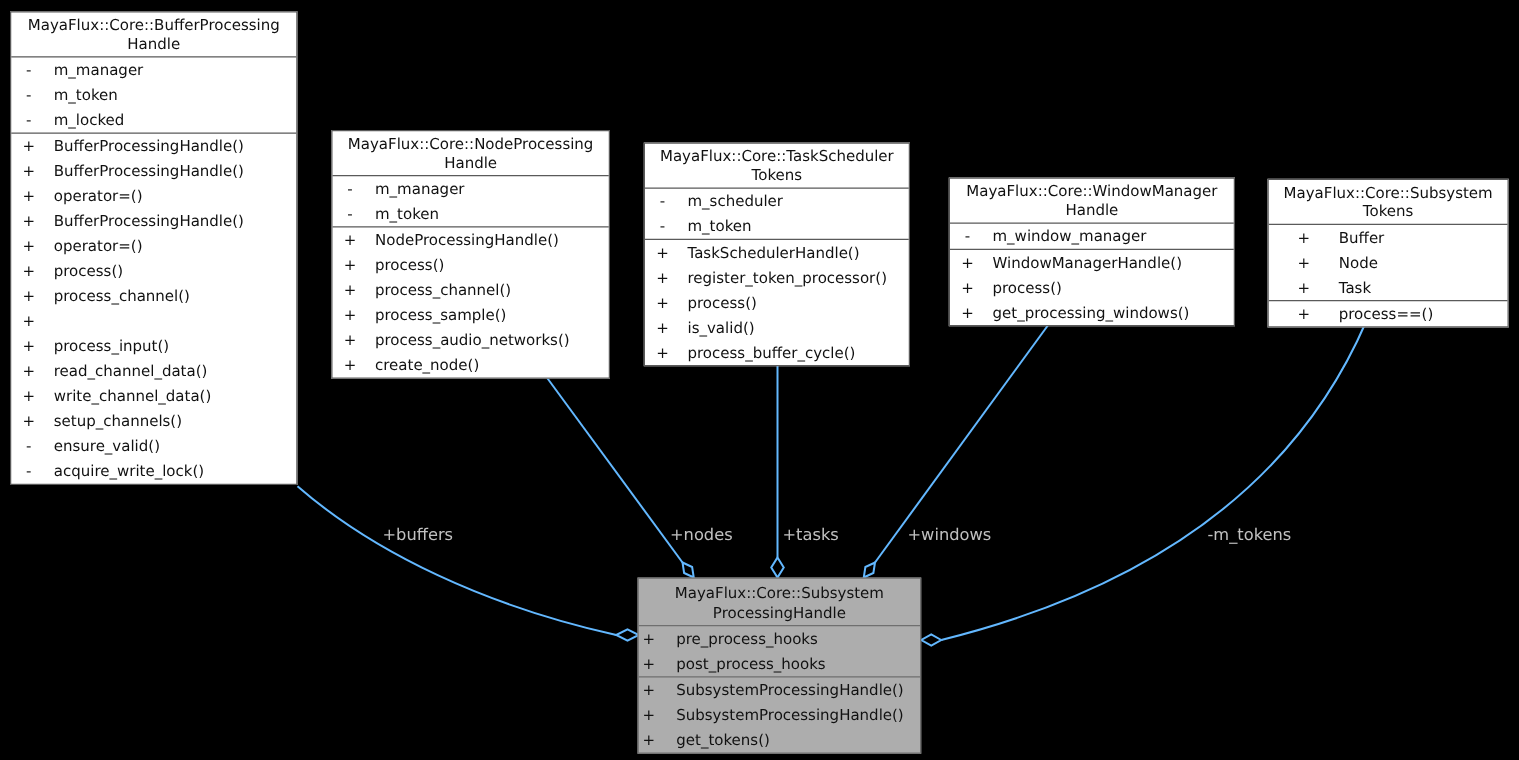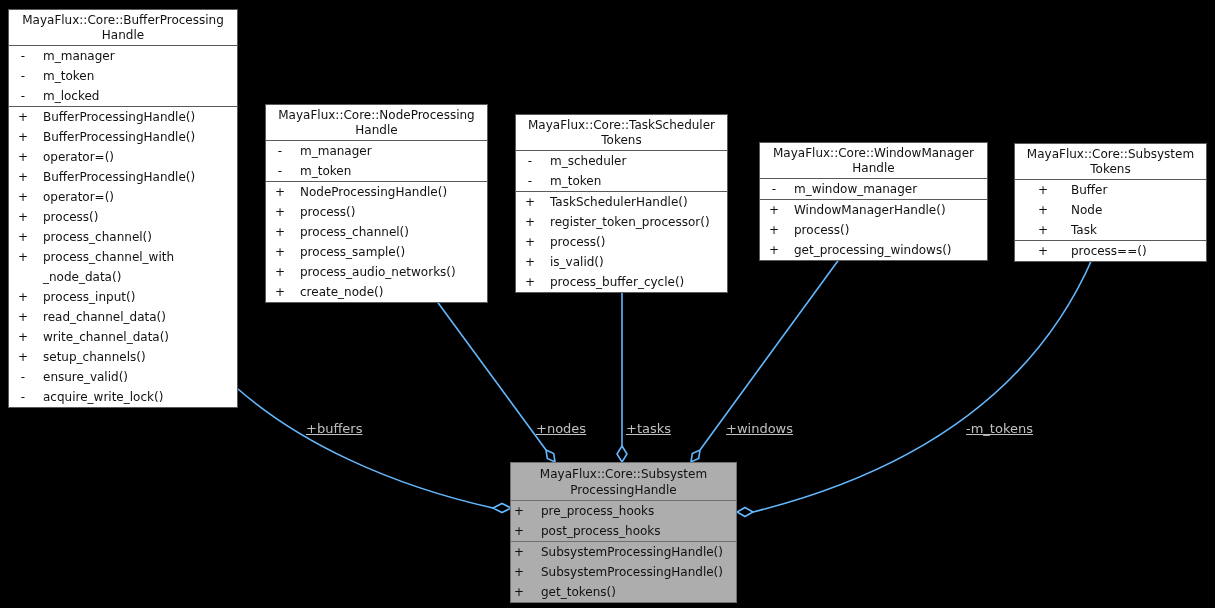--- a/index.html
+++ b/index.html
@@ -29,21 +29,21 @@
   .row{display:flex;align-items:flex-start;line-height:20px;padding-left:8px;}
   .sign{width:12px;text-align:center;flex:0 0 auto;}
   .mtext{margin-left:14px;white-space:pre-line;padding-right:4px;}
   .uml-class.tokens .row{padding-left:22px;}
   .uml-class.tokens .mtext{margin-left:22px;}
   .uml-class.highlight{background:var(--highlight-fill);border-color:var(--highlight-border);cursor:default;}
   .uml-class.highlight .uml-title{border-bottom-color:var(--highlight-border);line-height:16px;}
   .uml-class.highlight .uml-sec + .uml-sec{border-top-color:var(--highlight-border);}
   .uml-class.highlight .row{padding-left:2px;}
   .uml-class.highlight .mtext{margin-left:16px;}
-  .edge-label{position:absolute;z-index:2;color:var(--label-color);font-size:13px;white-space:nowrap;text-decoration:underline;}
+  .edge-label{position:absolute;z-index:2;color:var(--label-color);font-size:13px;white-space:nowrap;}
 </style>
 </head>
 <body>
 
 <div id="canvas">
 
   <svg id="edge-layer" width="1215" height="608" viewBox="0 0 1215 608">
     <g>
       <path class="edge" d="M 238,389 C 300,443 390,485 493,508"></path>
       <polygon class="diamond" points="493,508 502,503.5 511,508 502,512.5"></polygon>
@@ -118,22 +118,20 @@
           <span class="mtext">process()</span>
         </div>
 
         <div class="row">
           <span class="sign">+</span>
           <span class="mtext">process_channel()</span>
         </div>
 
         <div class="row">
           <span class="sign">+</span>
-          <span class="mtext">process_channel_with
-_node_data()</span>
         </div>
 
         <div class="row">
           <span class="sign">+</span>
           <span class="mtext">process_input()</span>
         </div>
 
         <div class="row">
           <span class="sign">+</span>
           <span class="mtext">read_channel_data()</span>

